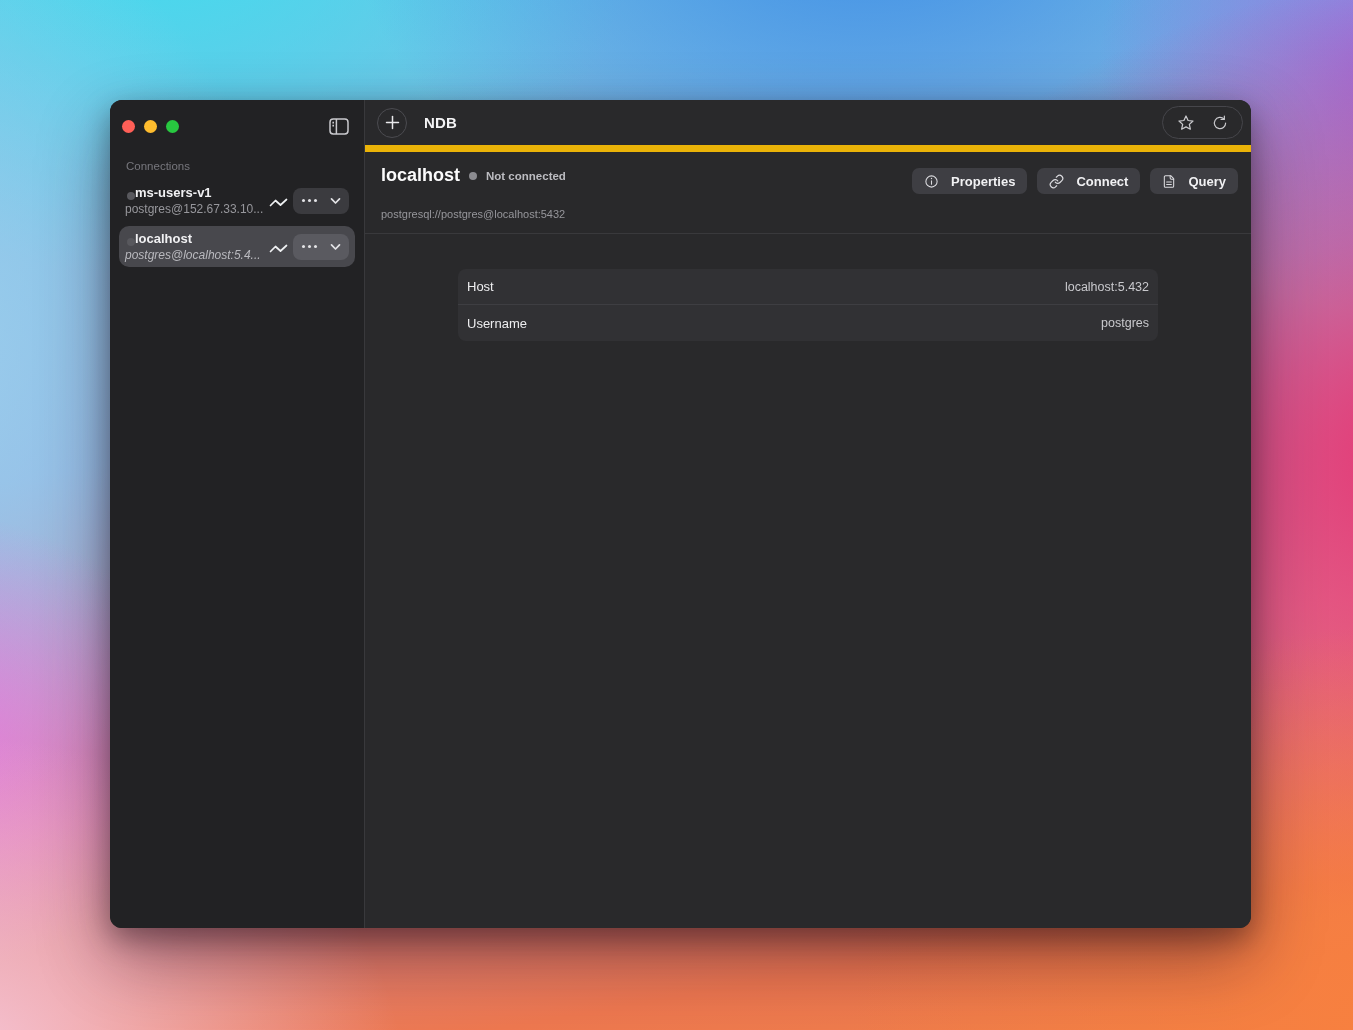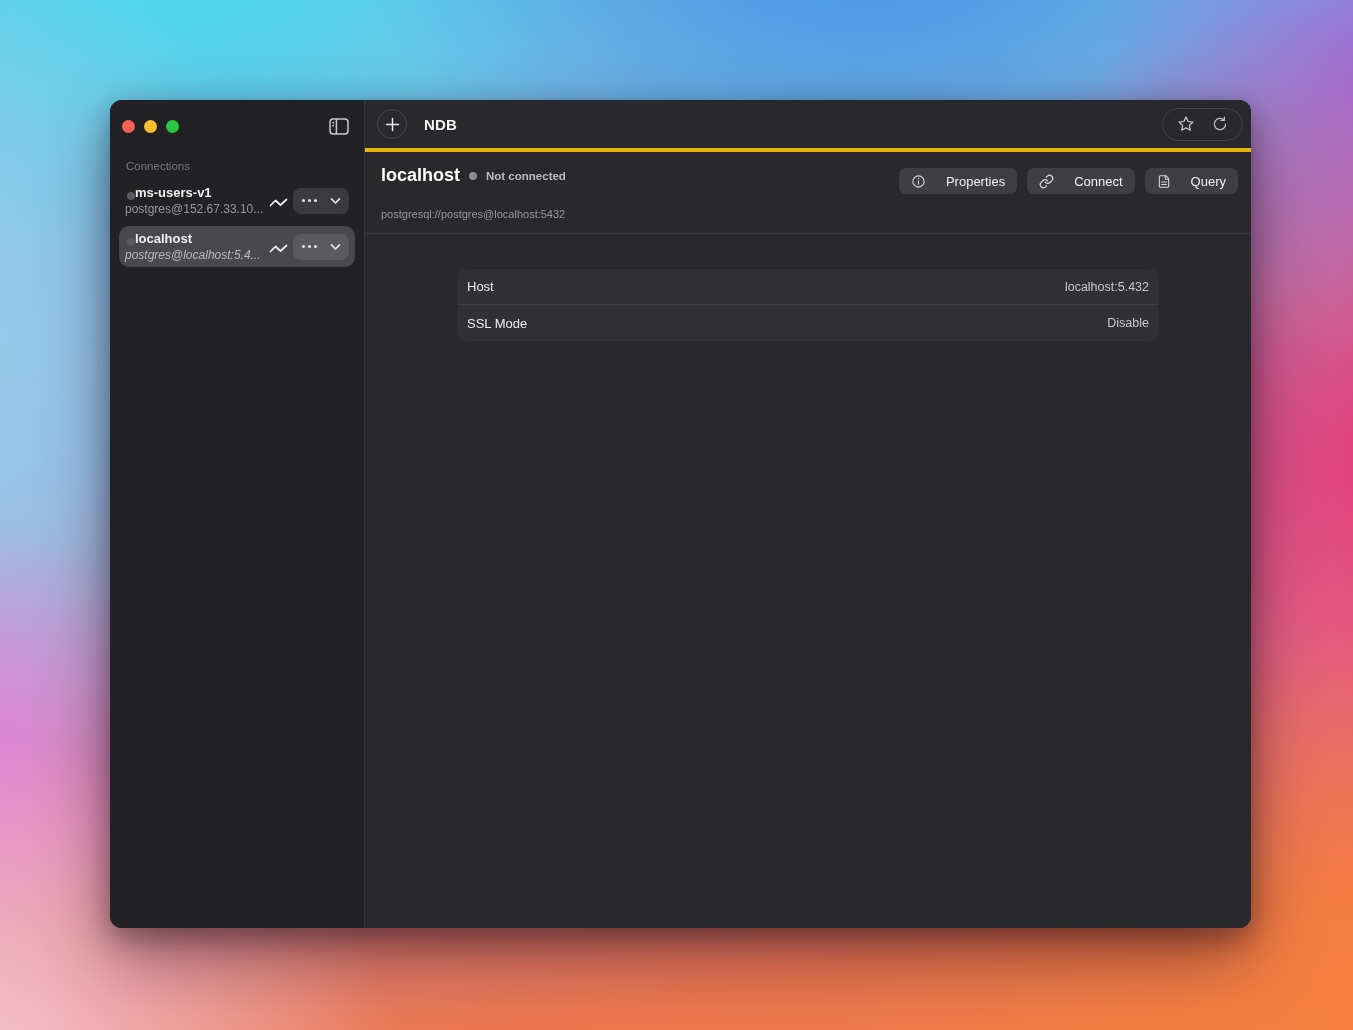--- a/index.html
+++ b/index.html
@@ -40,33 +40,33 @@
   .conn-sub { font-size:12px; color:#97979c; margin-top:2px; white-space:nowrap; }
   .selected .conn-sub { color:#b9b9be;font-style:italic; }
   .activity { color:#eef0f2; margin:0 4px 0 0; flex:0 0 auto; }
   .conn-menu { display:flex; align-items:center; background:#3b3b3f; border-radius:8px; height:26px; flex:0 0 auto; }
   .selected .conn-menu { background:#5a5a60; }
   .menu-dots { display:flex; gap:3px; padding:0 9px; height:100%; align-items:center; }
   .menu-dots i { width:3px; height:3px; border-radius:50%; background:#e3e3e6; }
   .menu-chevron { padding:0 8px 0 4px; display:flex; align-items:center; color:#e3e3e6; height:100%; }
   
   .main { flex:1; display:flex; flex-direction:column; background:#29292b; min-width:0; }
-  .toolbar { height:52px; flex:0 0 52px; display:flex; align-items:center; padding:0 8px 0 12px; border-bottom:4px solid #eab308; }
+  .toolbar { height:52px; flex:0 0 52px; display:flex; align-items:center; padding:0 8px 0 12px; border-bottom:7px solid #eab308; }
   .add-btn { width:30px; height:30px; border-radius:50%; border:1px solid #4b4b50; display:flex; align-items:center; justify-content:center; color:#e9e9ec; }
   .app-title { margin-left:17px; font-size:15px; font-weight:700; color:#f3f3f5; letter-spacing:.2px; }
   .spacer { flex:1; }
   .toolbar-pill { display:flex; align-items:center; gap:15px; border:1px solid #46464b; border-radius:17px; height:33px; padding:0 13px; color:#e2e2e6; }
   .content-header { display:flex; align-items:flex-start; padding:13px 13px 13px 16px; border-bottom:1px solid #39393c; }
   .title-row { display:flex; align-items:center; gap:9px; }
   .page-title { font-size:18px; font-weight:700; color:#fbfbfc; }
   .status-dot { width:8px; height:8px; border-radius:50%; background:#8b8b90; }
   .status-text { font-size:11.5px; font-weight:600; color:#bcbcc1; }
   .conn-url { font-size:11px; color:#96969b; margin-top:22px; }
   .header-actions { margin-left:auto; display:flex; gap:10px; margin-top:3px; }
-  .action-btn { display:flex; align-items:center; gap:20px; background:#3e3e43; border-radius:7px; height:26px; padding:0 12px; font-size:13px; font-weight:400; color:#f1f1f3; white-space:nowrap; }
+  .action-btn { display:flex; align-items:center; gap:12px; background:#3e3e43; border-radius:7px; height:26px; padding:0 12px; font-size:13px; font-weight:700; color:#f1f1f3; white-space:nowrap; }
   .action-btn .abicon { color:#dcdce0; display:flex; }
   .content-body { flex:1; padding-top:35px; }
   .props-table { width:700px; margin:0 auto; background:#313134; border-radius:8px; overflow:hidden; }
   .prop-row { display:flex; align-items:center; justify-content:space-between; height:36px; padding:0 9px; border-bottom:1px solid #3e3e42; }
   .prop-row:last-child { border-bottom:none; }
   .prop-label { font-size:13px; color:#ededef; }
   .prop-value { font-size:12.5px; color:#c9c9cd; }
   svg { display:block; }
 </style>
 </head>
@@ -217,20 +217,20 @@
       </div>
     </div>
 
     <div class="content-body">
       <div class="props-table">
         <div class="prop-row">
           <span class="prop-label">Host</span>
           <span class="prop-value">localhost:5.432</span>
         </div>
         <div class="prop-row">
-          <span class="prop-label">SSL Mode</span>
-          <span class="prop-value">Disable</span>
+          <span class="prop-label">Username</span>
+          <span class="prop-value">postgres</span>
         </div>
       </div>
     </div>
 
   </div>
 </div>
 
 </body></html>

